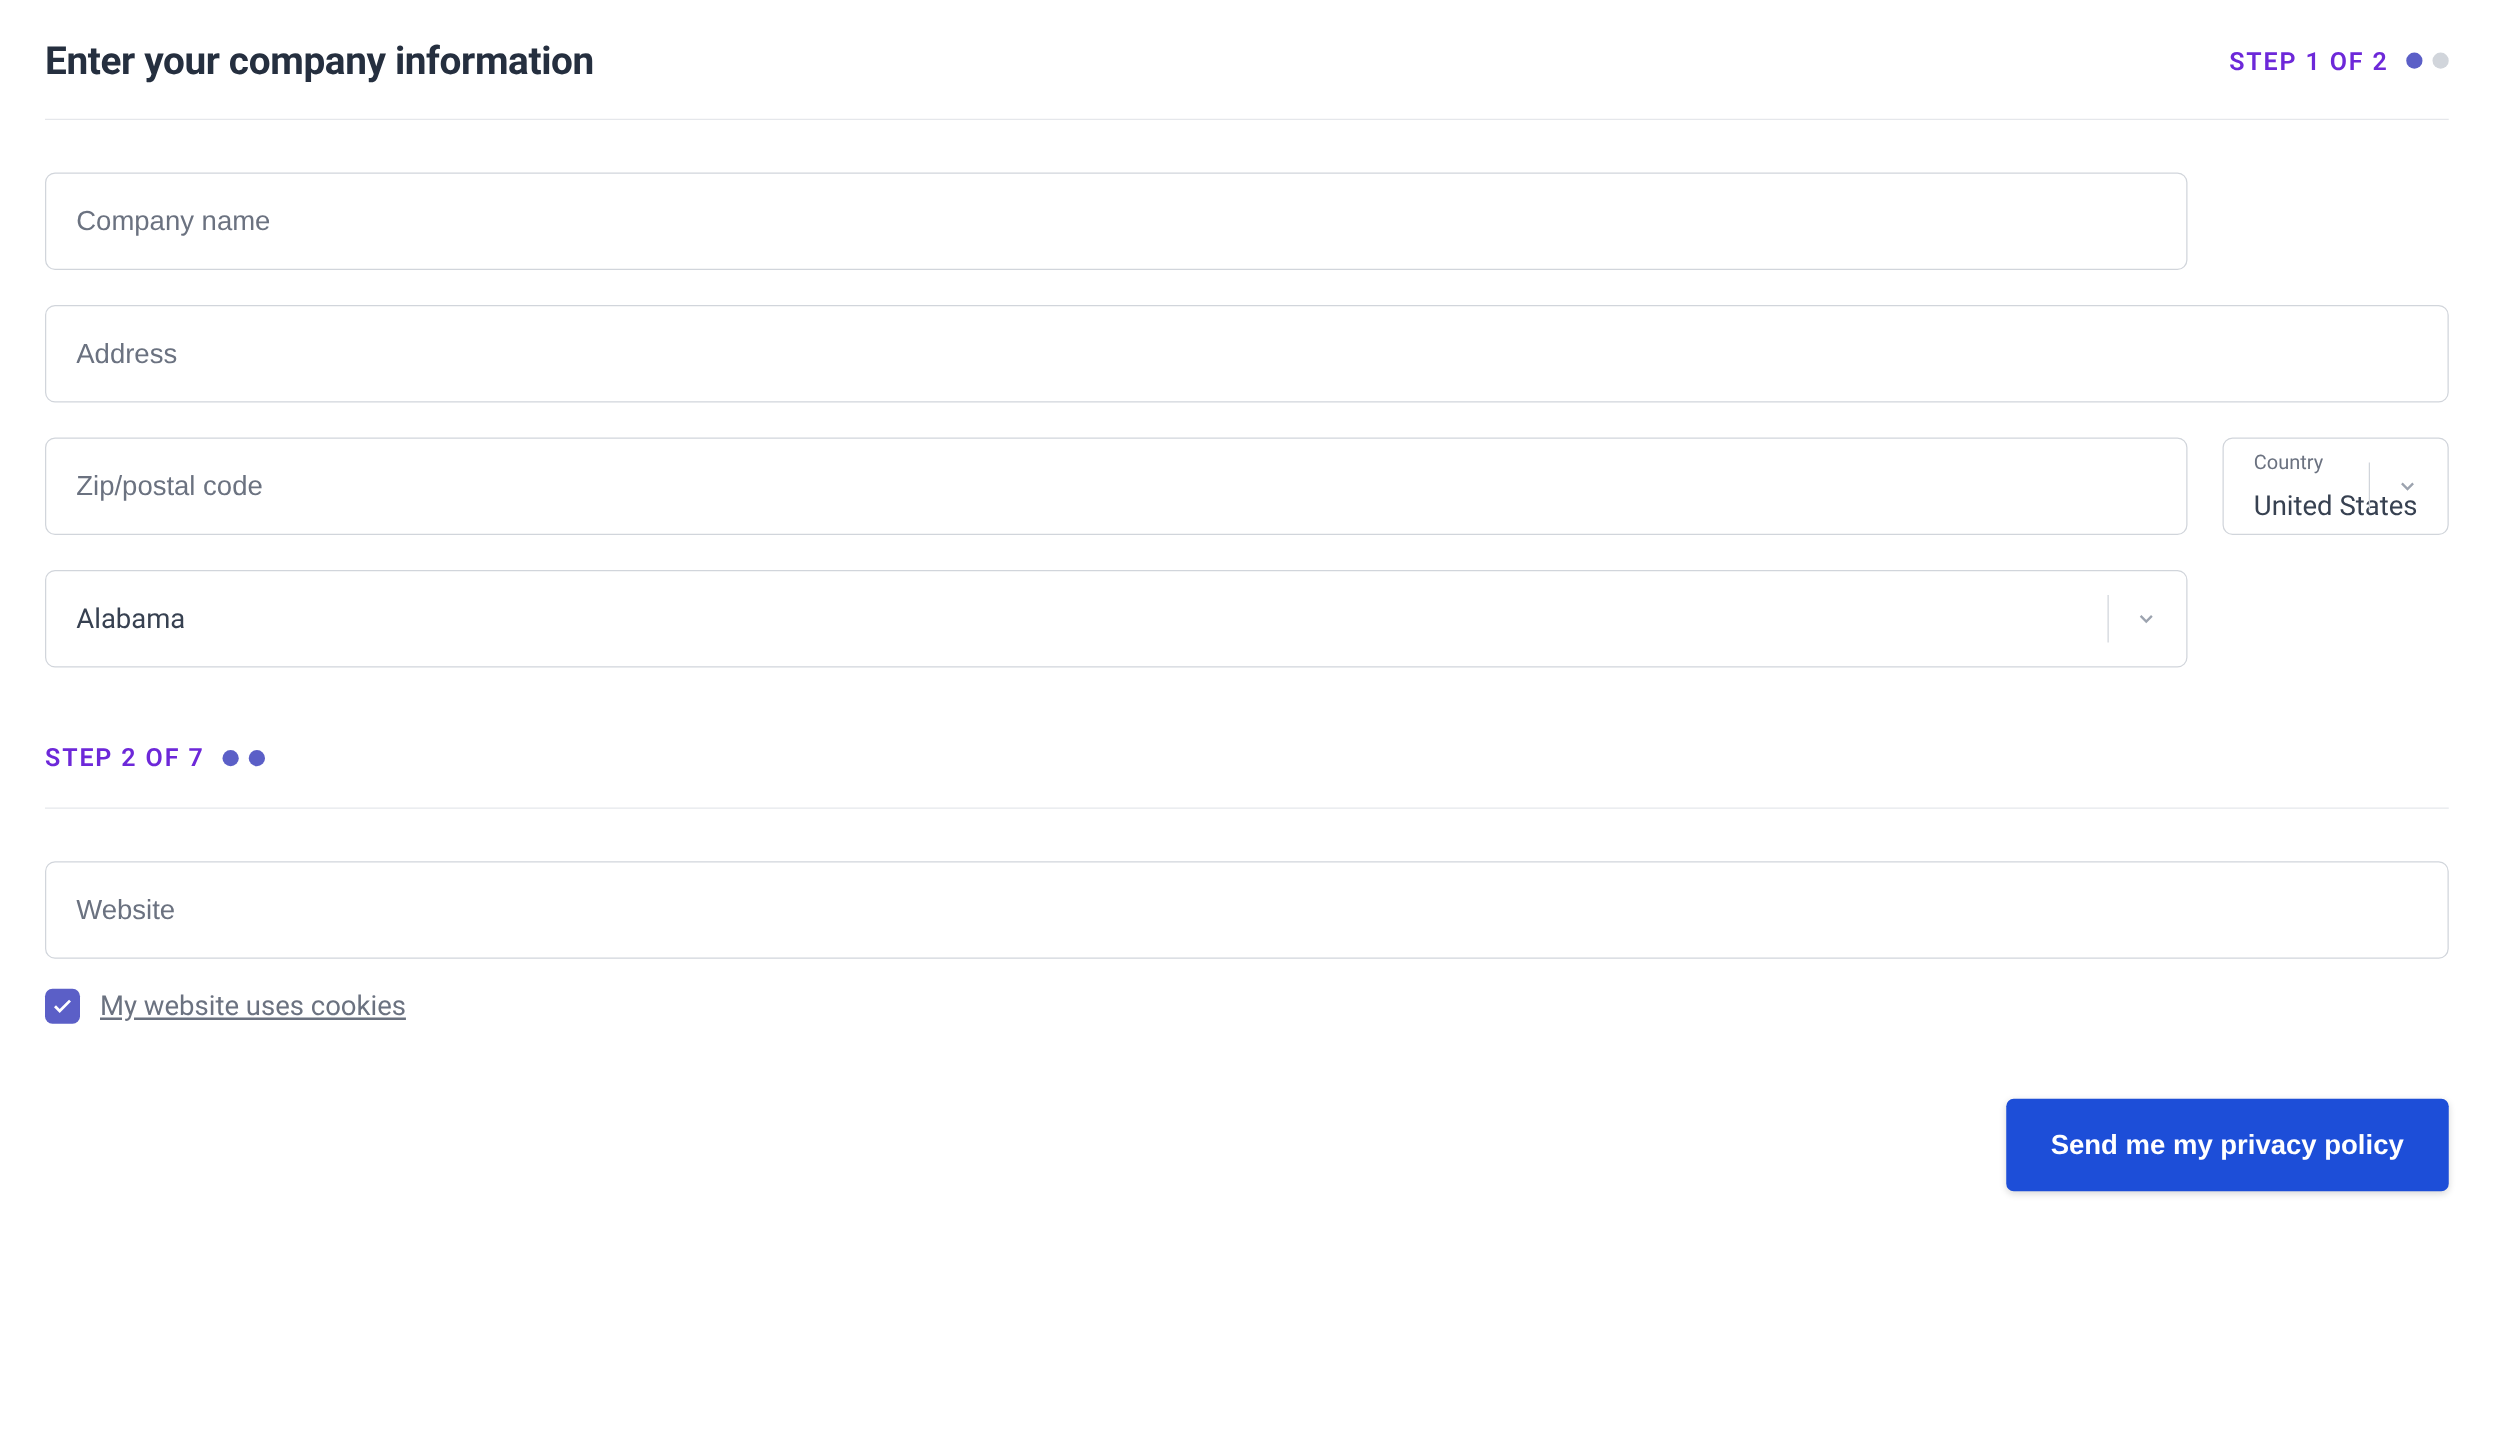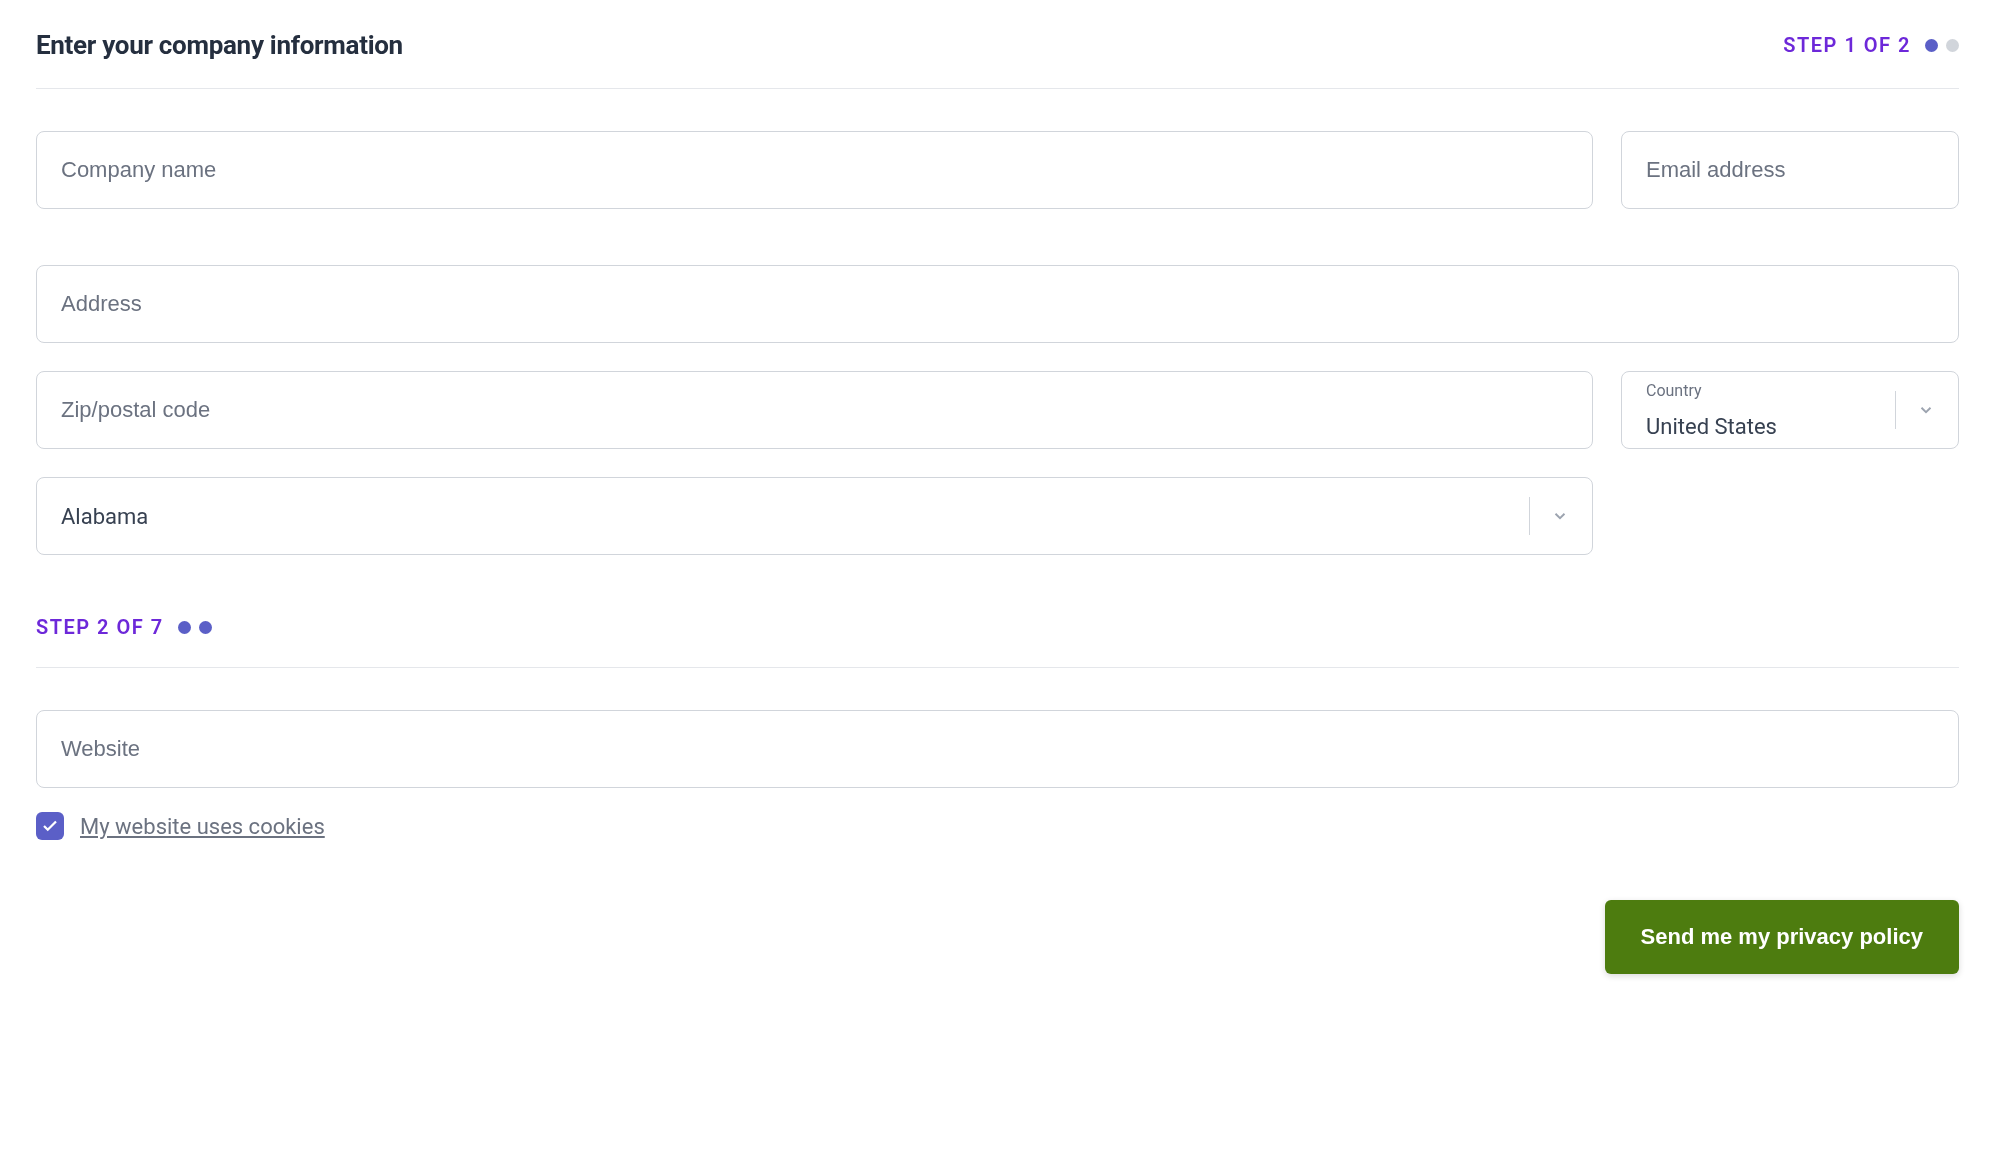--- a/index.html
+++ b/index.html
@@ -22,21 +22,21 @@
     .section-header {
       display: flex;
       justify-content: space-between;
       align-items: center;
       padding-bottom: 28px;
       border-bottom: 1px solid #e5e7eb;
       margin-bottom: 42px;
     }
     
     .section-title {
-      font-size: 26px;
+      font-size: 31px;
       font-weight: 700;
       color: #252f3f;
       letter-spacing: -0.3px;
     }
     
     .step-indicator {
       display: flex;
       align-items: center;
       gap: 14px;
     }
@@ -182,21 +182,21 @@
       text-decoration: underline;
     }
     
     .submit-row {
       display: flex;
       justify-content: flex-end;
       margin-top: 60px;
     }
     
     .submit-button {
-      background: #4d7c0f;
+      background: #1d4ed8;
       color: #ffffff;
       border: none;
       border-radius: 6px;
       padding: 24px 36px;
       font-size: 22px;
       font-weight: 600;
       cursor: pointer;
       box-shadow: 0 2px 6px rgba(0,0,0,0.15);
     }
   </style>
@@ -213,23 +213,20 @@
         <div class="dot dot-inactive"></div>
       </div>
     </div>
   </div>
 
   <div class="form-grid">
 
     <div class="input-wrapper">
       <input type="text" class="input-field" placeholder="Company name" style="">
     </div>
-    <div class="input-wrapper">
-      <input type="text" class="input-field" placeholder="Email address" style="">
-    </div>
     <div></div>
 
     <div class="input-wrapper span-2">
       <input type="text" class="input-field" placeholder="Address" style="">
     </div>
 
     <div class="input-wrapper">
       <input type="text" class="input-field" placeholder="Zip/postal code" style="">
     </div>
     <div class="select-wrapper">

